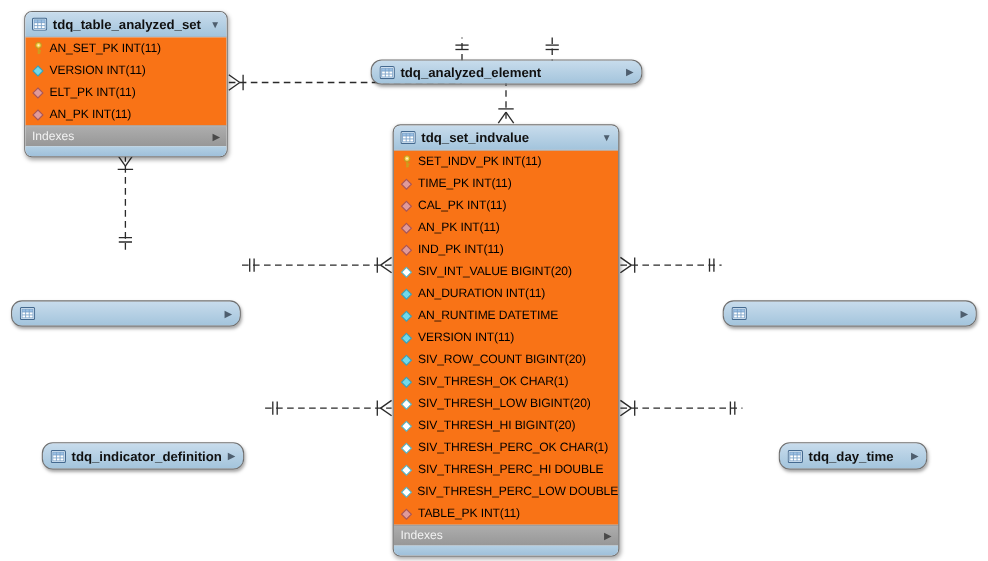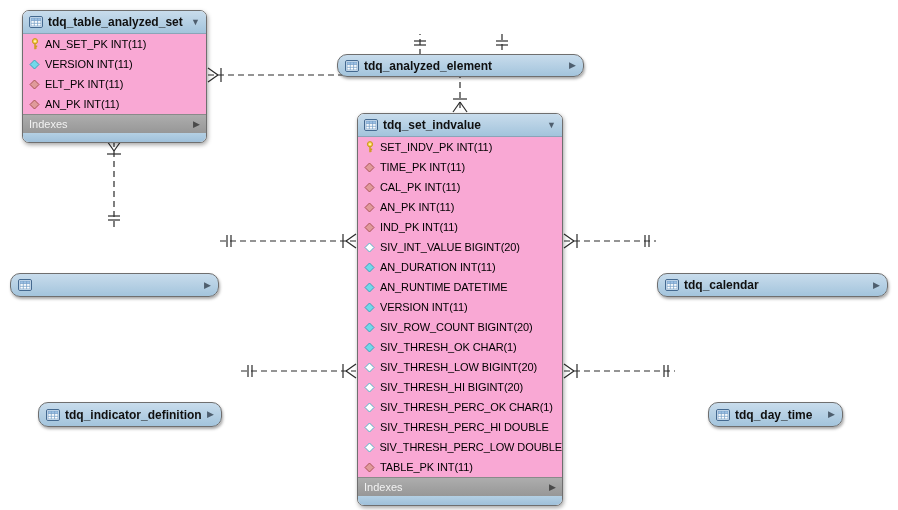--- a/index.html
+++ b/index.html
@@ -1,18 +1,19 @@
 <!DOCTYPE html>
 <html><head>
 <meta charset="utf-8">
 <style>
   html,body{margin:0;padding:0;background:#ffffff;}
   .canvas{
     position:relative;width:898px;height:510px;background:#ffffff;overflow:hidden;
     font-family:"Liberation Sans",sans-serif;
+    border-radius:29px;
   }
   #wires{position:absolute;left:0;top:0;}
   .tbl{position:absolute;box-sizing:border-box;}
   .pill{
     display:flex;align-items:center;box-sizing:border-box;height:100%;
     background:linear-gradient(#c8dcec,#a3c4dc);
     border:1px solid #6f6f6f;border-radius:10px;
     box-shadow:1px 2px 3px rgba(0,0,0,.35);
     padding:0 7px;
     margin-top:44px;
@@ -21,21 +22,21 @@
     border:1px solid #6f6f6f;border-radius:7px;overflow:hidden;
     box-shadow:1px 2px 4px rgba(0,0,0,.35);background:#fff;
   }
   .hdr{
     display:flex;align-items:center;height:22px;
     background:linear-gradient(#c8dcec,#a3c4dc);
     border-bottom:1px solid #8ba4b8;padding:0 6px;
   }
   .title{font-size:12px;font-weight:bold;color:#101010;margin-left:5px;white-space:nowrap;flex:1;}
   .arrow{font-size:9px;color:#4e5e6e;margin-left:auto;line-height:1;}
-  .body{background:#f9a8d4;}
+  .body{background:#f97316;}
   .row{display:flex;align-items:center;height:20px;padding-left:5px;white-space:nowrap;}
   .row .ic{width:13px;display:inline-flex;justify-content:center;}
   .clabel{font-size:11px;color:#000;margin-left:4px;letter-spacing:-0.1px;}
   .ftr{
     display:flex;align-items:center;height:18px;
     background:linear-gradient(#adadad,#979797);
     border-top:1px solid #8a8a8a;padding:0 6px;
   }
   .ftr .flabel{font-size:11px;color:#f2f2f2;flex:1;}
   .ftr .arrow{color:#4a4a4a;}
@@ -357,21 +358,20 @@
         <div class="pill">
           <span class="icwrap ic">
             <svg width="14" height="12" viewBox="0 0 14 12">
               <rect x="0.5" y="0.5" width="13" height="11" rx="1.5" fill="#eaf3fb" stroke="#44698f"></rect>
               <rect x="2" y="2" width="10" height="8" fill="#ffffff" stroke="none"></rect>
               <rect x="2" y="2" width="10" height="2.6" fill="#9cc0e4"></rect>
               <path d="M2 4.6 H12 M2 7.3 H12 M5.3 2 V10 M8.6 2 V10" stroke="#7aa2c8" stroke-width="0.8" fill="none"></path>
               <rect x="2" y="2" width="10" height="8" fill="none" stroke="#7aa2c8" stroke-width="0.8"></rect>
             </svg>
           </span>
-          <span class="title">tdq_calendar</span>
           <span class="arrow">▶</span>
         </div>
       </div>
       <div class="tbl" style="left: 38px; top: 358px; width: 184px; height: 25px;">
         <div class="pill">
           <span class="icwrap ic">
             <svg width="14" height="12" viewBox="0 0 14 12">
               <rect x="0.5" y="0.5" width="13" height="11" rx="1.5" fill="#eaf3fb" stroke="#44698f"></rect>
               <rect x="2" y="2" width="10" height="8" fill="#ffffff" stroke="none"></rect>
               <rect x="2" y="2" width="10" height="2.6" fill="#9cc0e4"></rect>

